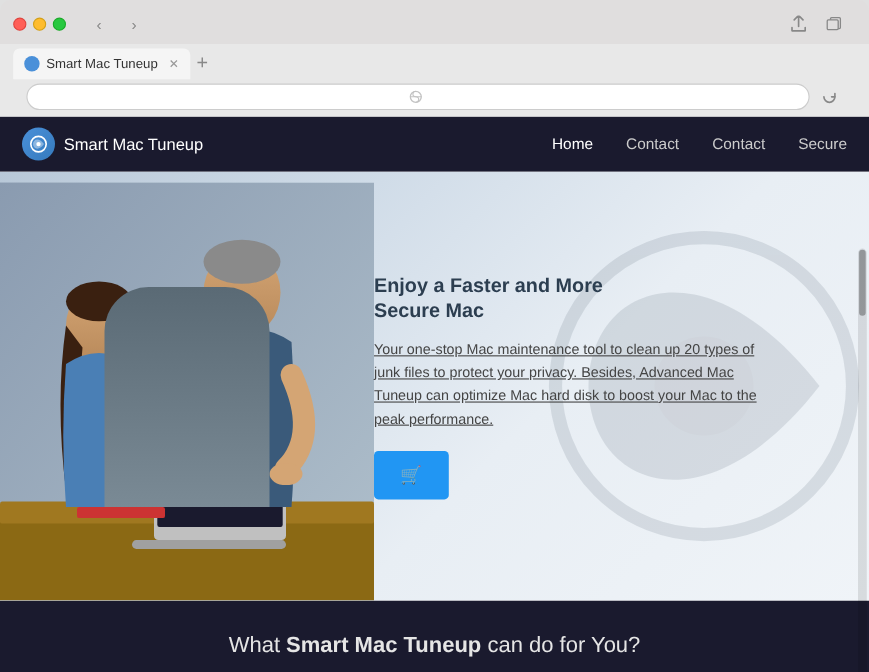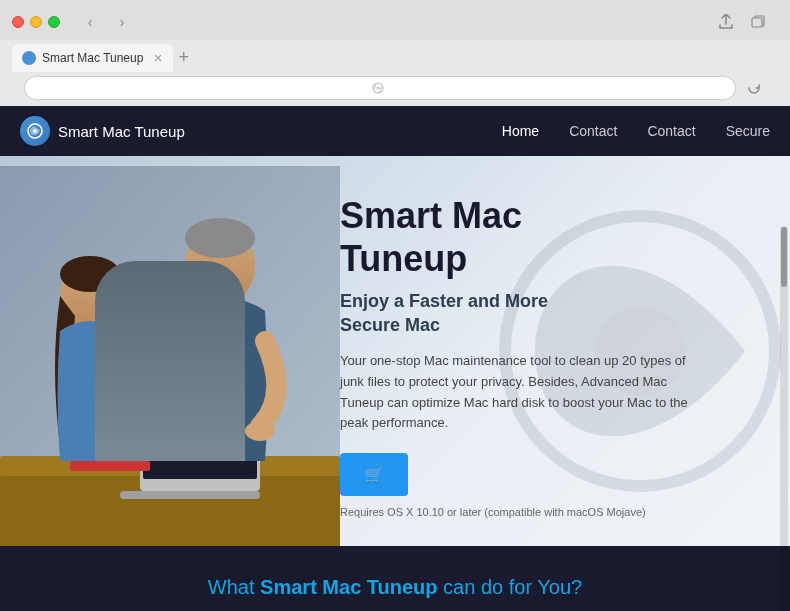--- a/index.html
+++ b/index.html
@@ -254,20 +254,21 @@
       color: #2c3e50;
       margin-bottom: 14px;
       line-height: 1.3;
     }
 
     .hero-desc {
       font-size: 13px;
       color: #444;
       line-height: 1.6;
       margin-bottom: 19px;
+      text-decoration: underline;
     }
 
     .purchase-btn {
       display: inline-flex;
       align-items: center;
       gap: 8px;
       background: #2196F3;
       color: white;
       border: none;
       border-radius: 4px;
@@ -292,21 +293,21 @@
 
     
     .features-section {
       background: #1a1a2e;
       padding: 30px 20px 20px;
       text-align: center;
       min-height: 170px;
     }
 
     .features-title {
-      color: #0ea5e9;
+      color: #e5e5e5;
       font-size: 20px;
       font-weight: 400;
       margin-bottom: 25px;
     }
 
     .features-title strong {
       font-weight: 700;
     }
 
     
@@ -461,27 +462,25 @@
           <path d="M175 145 Q170 230 175 295 L265 295 Q270 230 265 145 Q248 132 220 132 Q192 132 175 145Z" fill="#3a5a7a"></path>
 
           <path d="M265 175 Q290 230 260 260" stroke="#d4a574" stroke-width="20" stroke-linecap="round" fill="none"></path>
           <path d="M175 175 Q155 240 165 265" stroke="#d4a574" stroke-width="16" stroke-linecap="round" fill="none"></path>
 
           <ellipse cx="260" cy="265" rx="15" ry="10" fill="#d4a574"></ellipse>
         </svg>
       </div>
 
       <div class="hero-content">
-        <h1 class="hero-title">Smart Mac<br>Tuneup</h1>
         <p class="hero-subtitle">Enjoy a Faster and More<br>Secure Mac</p>
         <p class="hero-desc">Your one-stop Mac maintenance tool to clean up 20 types of junk files to protect your privacy. Besides, Advanced Mac Tuneup can optimize Mac hard disk to boost your Mac to the peak performance.</p>
         <button class="purchase-btn">
           <span class="cart-icon">🛒</span>
         </button>
-        <p class="req-text">Requires OS X 10.10 or later (compatible with macOS Mojave)</p>
       </div>
     </div>
 
     <div class="features-section">
       <h2 class="features-title">
         <span>What </span>
         <strong>Smart Mac Tuneup</strong>
         <span> can do for You?</span>
       </h2>
 

